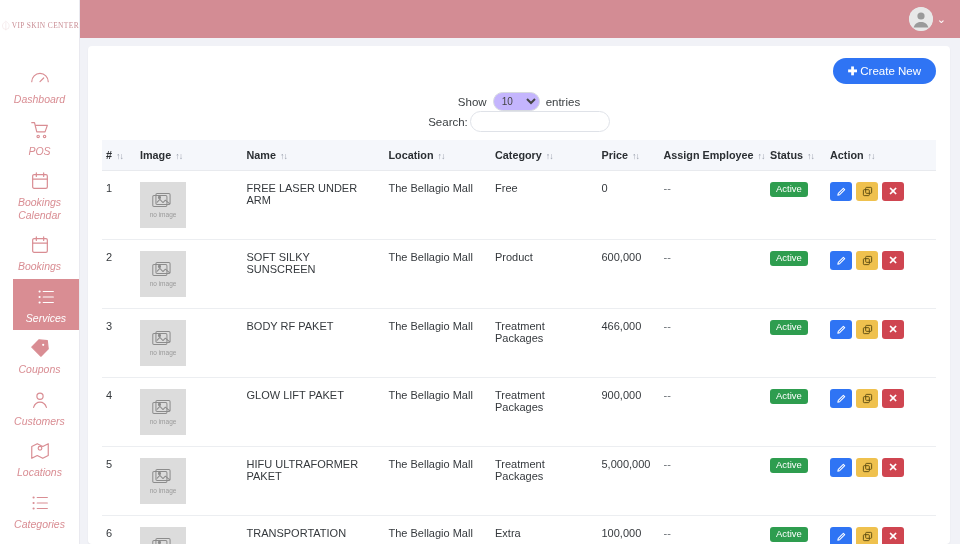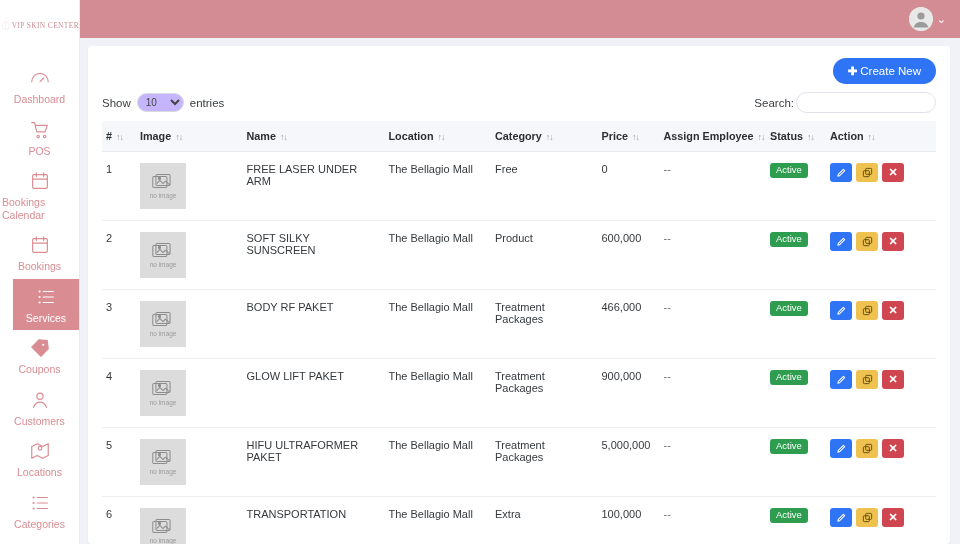--- a/index.html
+++ b/index.html
@@ -38,21 +38,21 @@
     display: flex; flex-direction: column;
     align-items: center; justify-content: center;
     padding: 7px 2px 6px;
     color: #d98d93;
     text-decoration: none;
     cursor: pointer;
   }
   .nav-item .nav-ico { width: 22px; height: 22px; display: block; }
   .nav-item .nav-label {
     font-size: 10.5px; line-height: 12.5px;
-    margin-top: 4px; color: #d98d93;
+    margin-top: 4px; text-align: center; color: #d98d93; font-style: italic;
   }
   .nav-item.active { background: #d98d93; margin-left: 13px; }
   .nav-item.active .nav-label { color: #ffffff; }
   .nav-item.active .nav-ico { color: #ffffff; }
 
   
   .main { flex: 1 1 auto; height: 544px; display: flex; flex-direction: column; }
   .topbar {
     height: 38px; background: #d38c94;
     display: flex; align-items: center; justify-content: flex-end;
@@ -77,20 +77,21 @@
   .btn-create {
     background: #2f74f4; color: #fff; border: none;
     border-radius: 20px; padding: 6px 15px;
     font-size: 11.5px; cursor: pointer; white-space: nowrap;
   }
   .btn-create .plus { font-weight: bold; margin-right: 3px; }
 
   .table-controls {
     display: flex; align-items: center; justify-content: space-between;
     padding: 2px 0 8px;
+    flex-direction: column;
   }
   .show-entries { display: flex; align-items: center; gap: 6px; font-size: 11.5px; color: #3c4043; }
   .entries-select {
     font-family: "Liberation Sans", sans-serif;
     font-size: 10px; padding: 2px 4px;
     border: 1px solid #d7dae0; border-radius: 12px;
     background: #c4b5fd; color: #444; cursor: pointer;
     height: 19px;
   }
   .search-box { display: flex; align-items: center; gap: 2px; font-size: 11.5px; color: #3c4043; }

